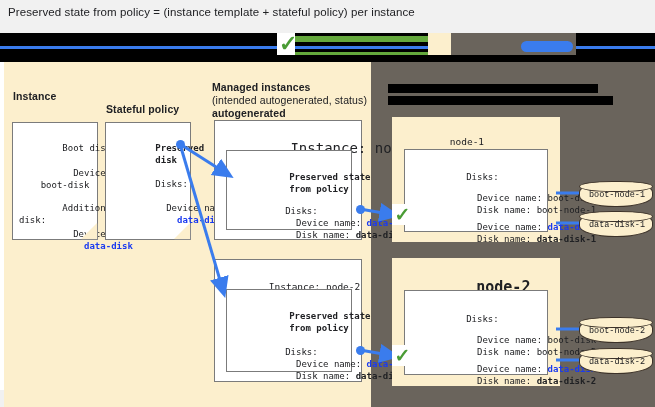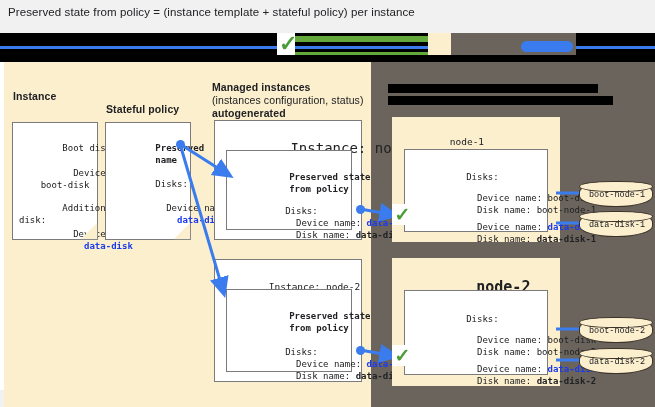--- a/index.html
+++ b/index.html
@@ -334,38 +334,38 @@
 
     <div class="col-head" style="left:106px; top:41px; width:100px;">
       <div>Stateful policy</div>
     </div>
 
     <div class="doc-box" style="left:105px; top:60px; width:86px; height:118px;">
       <div class="mono" style="position:absolute; left:6px; top:6px; font-weight:bold;">
         <span>Preserved</span>
       </div>
       <div class="mono" style="position:absolute; left:6px; top:18px; font-weight:bold;">
-        <span>name</span>
+        <span>disk</span>
       </div>
       <div class="mono" style="position:absolute; left:6px; top:42px;">
         <span>Disks:</span>
       </div>
       <div class="mono" style="position:absolute; left:6px; top:66px;">
         <span>  Device name:</span>
       </div>
       <div class="mono" style="position:absolute; left:6px; top:78px;">
         <span class="blue">    data-disk</span>
       </div>
       <div class="doc-fold-edge"></div>
       <div class="doc-fold-inner"></div>
     </div>
 
     <div class="col-head" style="left:212px; top:19px; width:160px;">
       <div>Managed instances</div>
-      <div class="sub">(instances configuration, status)</div>
+      <div class="sub">(intended autogenerated, status)</div>
       <div>autogenerated</div>
     </div>
 
     <div class="plain-box" style="left:214px; top:58px; width:148px; height:120px;">
       <div class="mono" style="position:absolute; left:8px; top:8px; font-size:14px;">
         <span>Instance: node-1</span>
       </div>
       <div class="inner-box" style="left:11px; top:29px; width:126px; height:80px;">
         <div class="mono" style="position:absolute; left:8px; top:7px; font-weight:bold;">
           <span>Preserved state</span>

